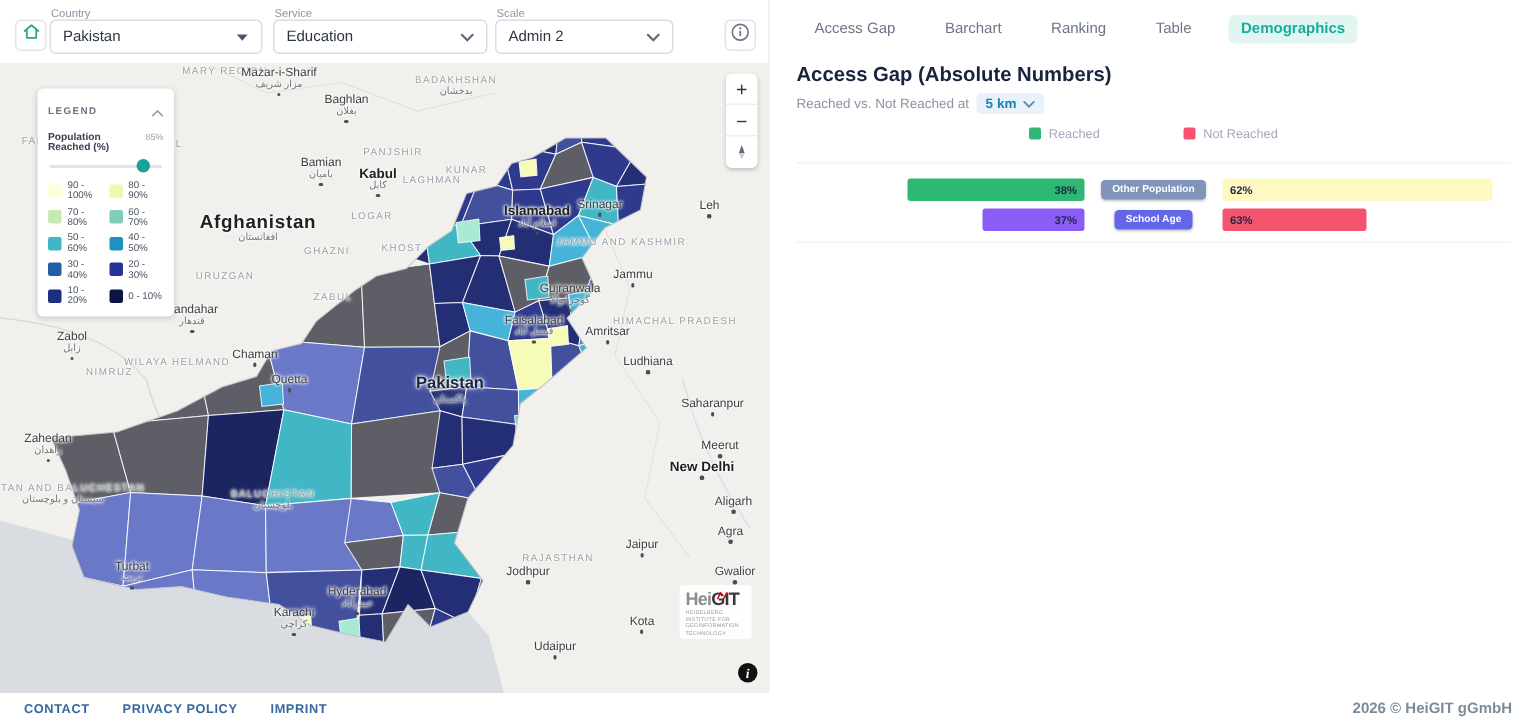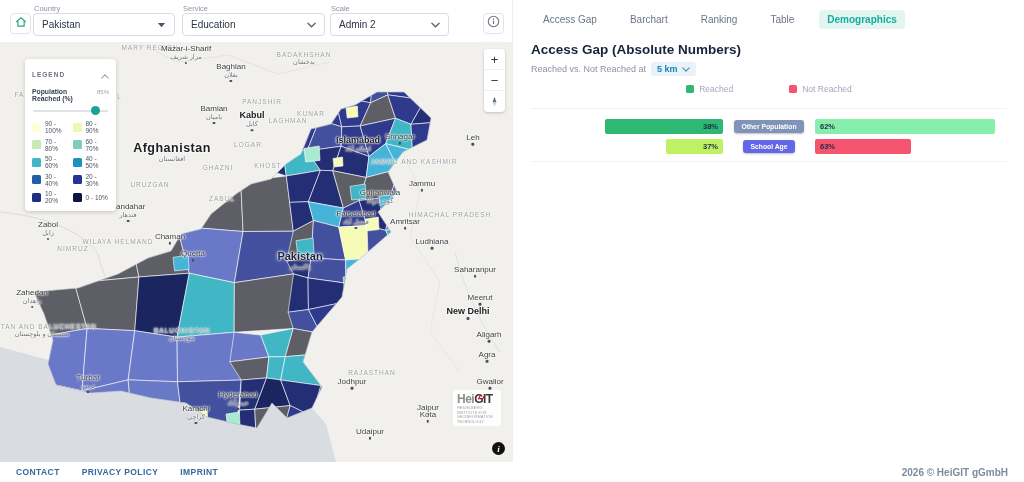--- a/index.html
+++ b/index.html
@@ -391,21 +391,21 @@
         <div class="mlabel city" style="left: 380px; top: 156px;"><span>Gujranwala</span><span class="sub">گوجرانوالا</span><span class="dot"></span></div>
         <div class="mlabel city" style="left: 356px; top: 177px;"><span>Faisalabad</span><span class="sub">فيصل آباد</span><span class="dot"></span></div>
         <div class="mlabel city" style="left: 405px; top: 181px;"><span>Amritsar</span><span class="dot"></span></div>
         <div class="mlabel region" style="left: 450px; top: 173px;"><span>HIMACHAL PRADESH</span></div>
         <div class="mlabel city" style="left: 432px; top: 201px;"><span>Ludhiana</span><span class="dot"></span></div>
         <div class="mlabel city" style="left: 475px; top: 229px;"><span>Saharanpur</span><span class="dot"></span></div>
         <div class="mlabel city" style="left: 480px; top: 257px;"><span>Meerut</span><span class="dot"></span></div>
         <div class="mlabel city-bold" style="left: 468px; top: 271px;"><span>New Delhi</span><span class="dot"></span></div>
         <div class="mlabel city" style="left: 489px; top: 294px;"><span>Aligarh</span><span class="dot"></span></div>
         <div class="mlabel city" style="left: 487px; top: 314px;"><span>Agra</span><span class="dot"></span></div>
-        <div class="mlabel city" style="left: 428px; top: 323px; margin-top: 44px;"><span>Jaipur</span><span class="dot"></span></div>
+        <div class="mlabel city" style="left: 428px; top: 323px;"><span>Jaipur</span><span class="dot"></span></div>
         <div class="mlabel region" style="left: 372px; top: 331px;"><span>RAJASTHAN</span></div>
         <div class="mlabel city" style="left: 352px; top: 341px;"><span>Jodhpur</span><span class="dot"></span></div>
         <div class="mlabel city" style="left: 490px; top: 341px;"><span>Gwalior</span><span class="dot"></span></div>
         <div class="mlabel city" style="left: 428px; top: 374px;"><span>Kota</span><span class="dot"></span></div>
         <div class="mlabel city" style="left: 370px; top: 391px;"><span>Udaipur</span><span class="dot"></span></div>
       </div>
 
     <div class="legend-card">
       <div class="legend-head">
         <span class="legend-title">LEGEND</span>
@@ -527,26 +527,26 @@
     <div class="bars" id="barsGrid">
         <div class="bar-cell g">
           <div class="bar reached" style="width:118px;background:#2eb873">
             <span class="pct">38%</span>
           </div>
         </div>
         <div class="bar-cell c">
           <div class="pill" style="background:#8093b8">Other Population</div>
         </div>
         <div class="bar-cell">
-          <div class="bar" style="width:203px;background:#86efac">
+          <div class="bar" style="width:203px;background:#fef9c3">
             <span class="pct">62%</span>
           </div>
         </div>
         <div class="bar-cell g">
-          <div class="bar reached" style="width:57px;background:#bef264">
+          <div class="bar reached" style="width:68px;background:#8b5cf6">
             <span class="pct">37%</span>
           </div>
         </div>
         <div class="bar-cell c">
           <div class="pill" style="background:#6366e8">School Age</div>
         </div>
         <div class="bar-cell">
           <div class="bar" style="width:96px;background:#f5546e">
             <span class="pct">63%</span>
           </div>

